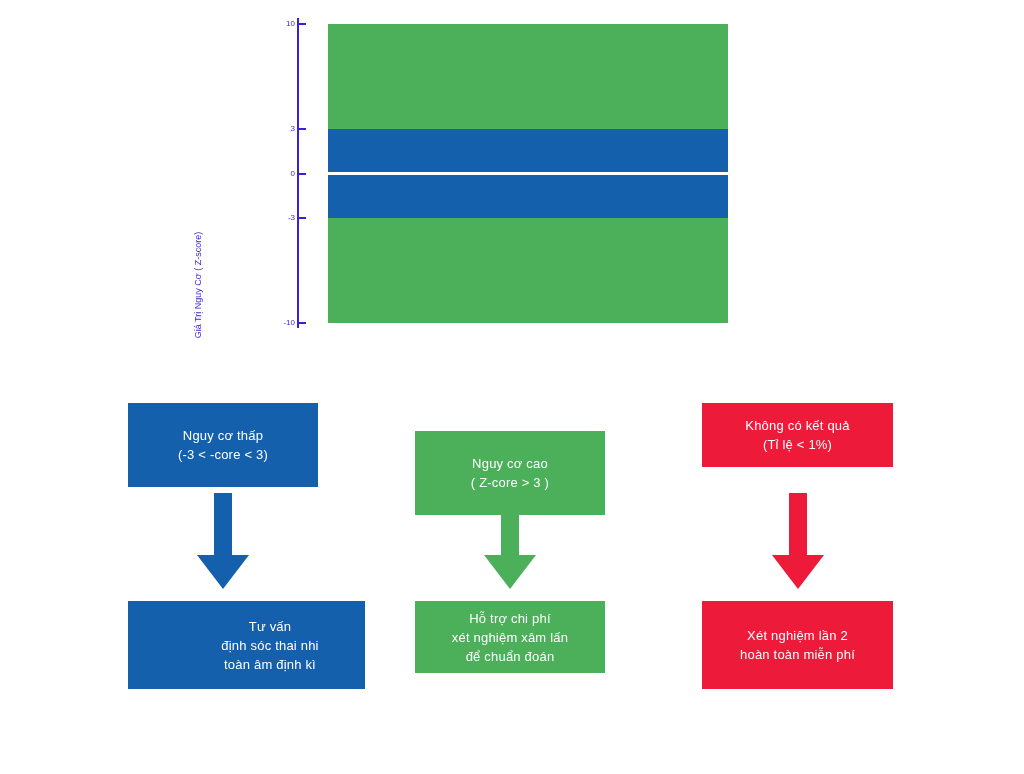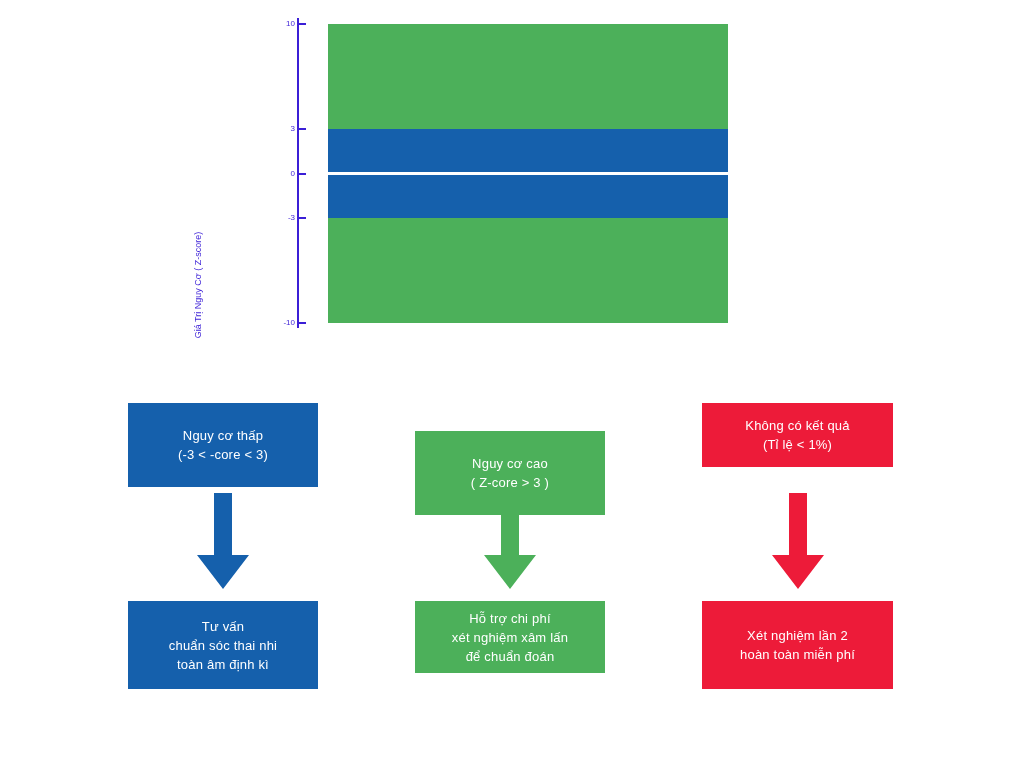--- a/index.html
+++ b/index.html
@@ -143,23 +143,23 @@
 
 <div id="flow-diagram"></div>
 
 <div class="flow-box" id="box-top-0" style="left: 128px; top: 403px; width: 190px; height: 84px; background: rgb(21, 96, 172);">
   <span>Nguy cơ thấp</span>
   <span>(-3 &lt; -core &lt; 3)</span>
 </div>
 <svg class="arrow-svg" id="arrow-0" width="60" height="100" viewBox="0 0 60 100" style="left: 193px; top: 493px;">
   <polygon points="21,0 39,0 39,62 56,62 30,96 4,62 21,62" fill="#1560ac"></polygon>
 </svg>
-<div class="flow-box" id="box-bottom-0" style="left: 128px; top: 601px; width: 190px; height: 88px; background: rgb(21, 96, 172);">
+<div class="flow-box" id="box-bottom-0" style="left: 128px; top: 601px; width: 190px; height: 88px; background: rgb(21, 96, 172); padding-left: 47px;">
   <span>Tư vấn</span>
-  <span>chuẩn sóc thai nhi</span>
+  <span>định sóc thai nhi</span>
   <span>toàn âm định kì</span>
 </div>
 
 <div class="flow-box" id="box-top-1" style="left: 415px; top: 403px; width: 190px; height: 84px; background: rgb(76, 176, 90); margin-top: 28px;">
   <span>Nguy cơ cao</span>
   <span>( Z-core &gt; 3 )</span>
 </div>
 <svg class="arrow-svg" id="arrow-1" width="60" height="100" viewBox="0 0 60 100" style="left: 480px; top: 493px;">
   <polygon points="21,0 39,0 39,62 56,62 30,96 4,62 21,62" fill="#4cb05a"></polygon>
 </svg>

